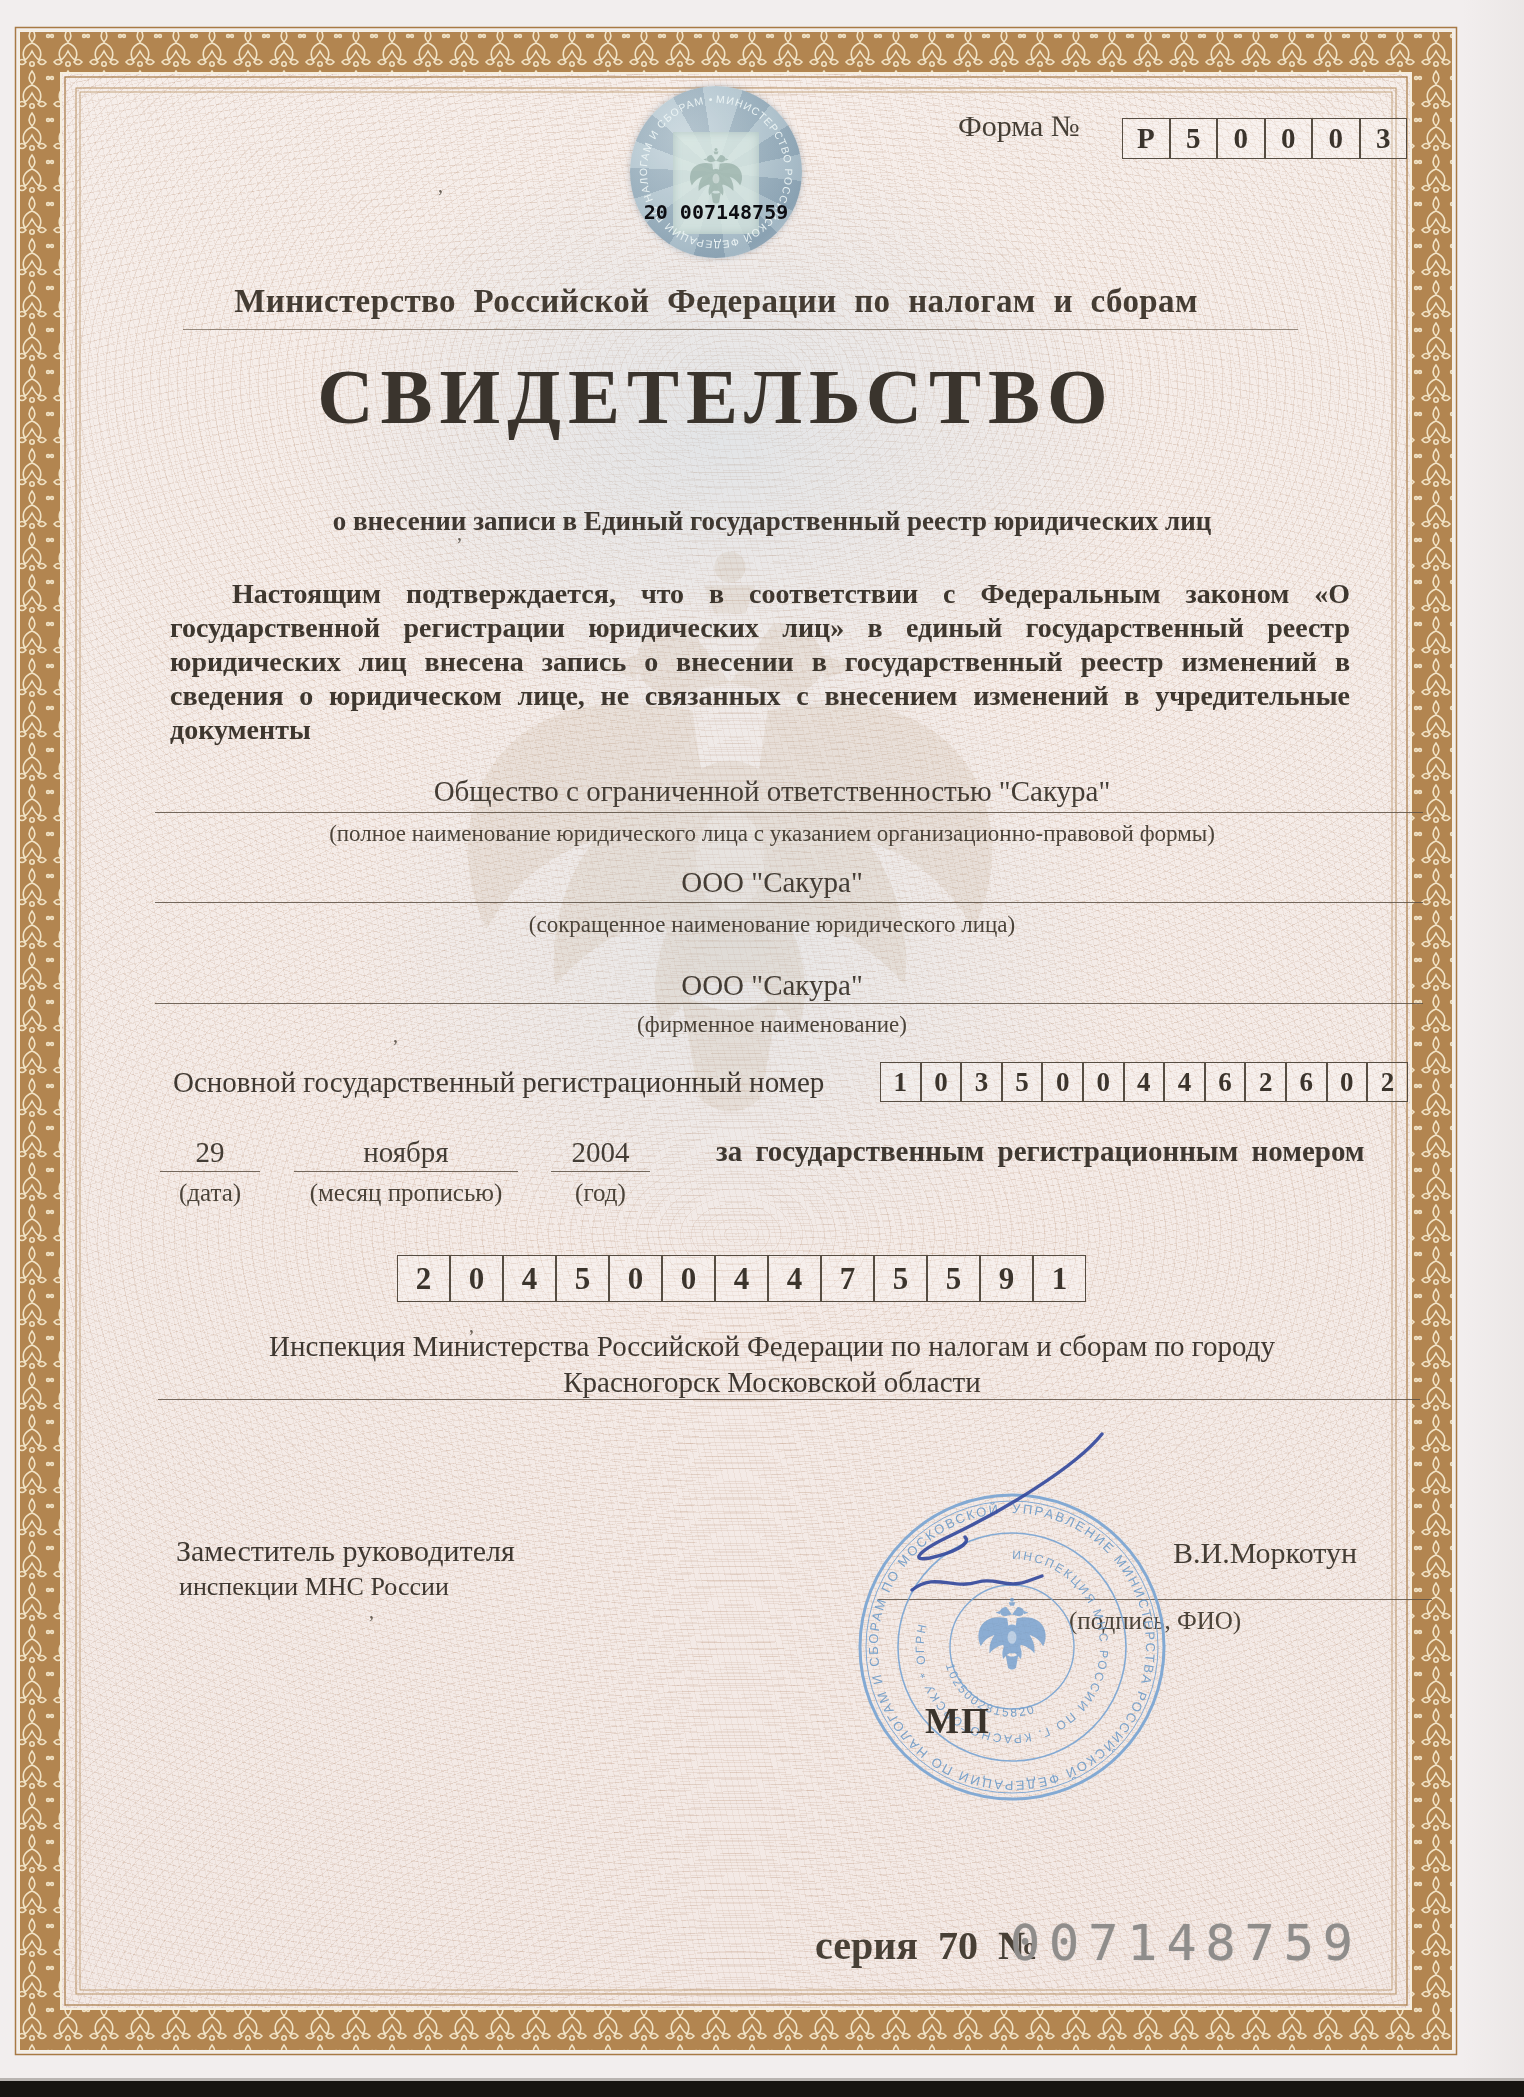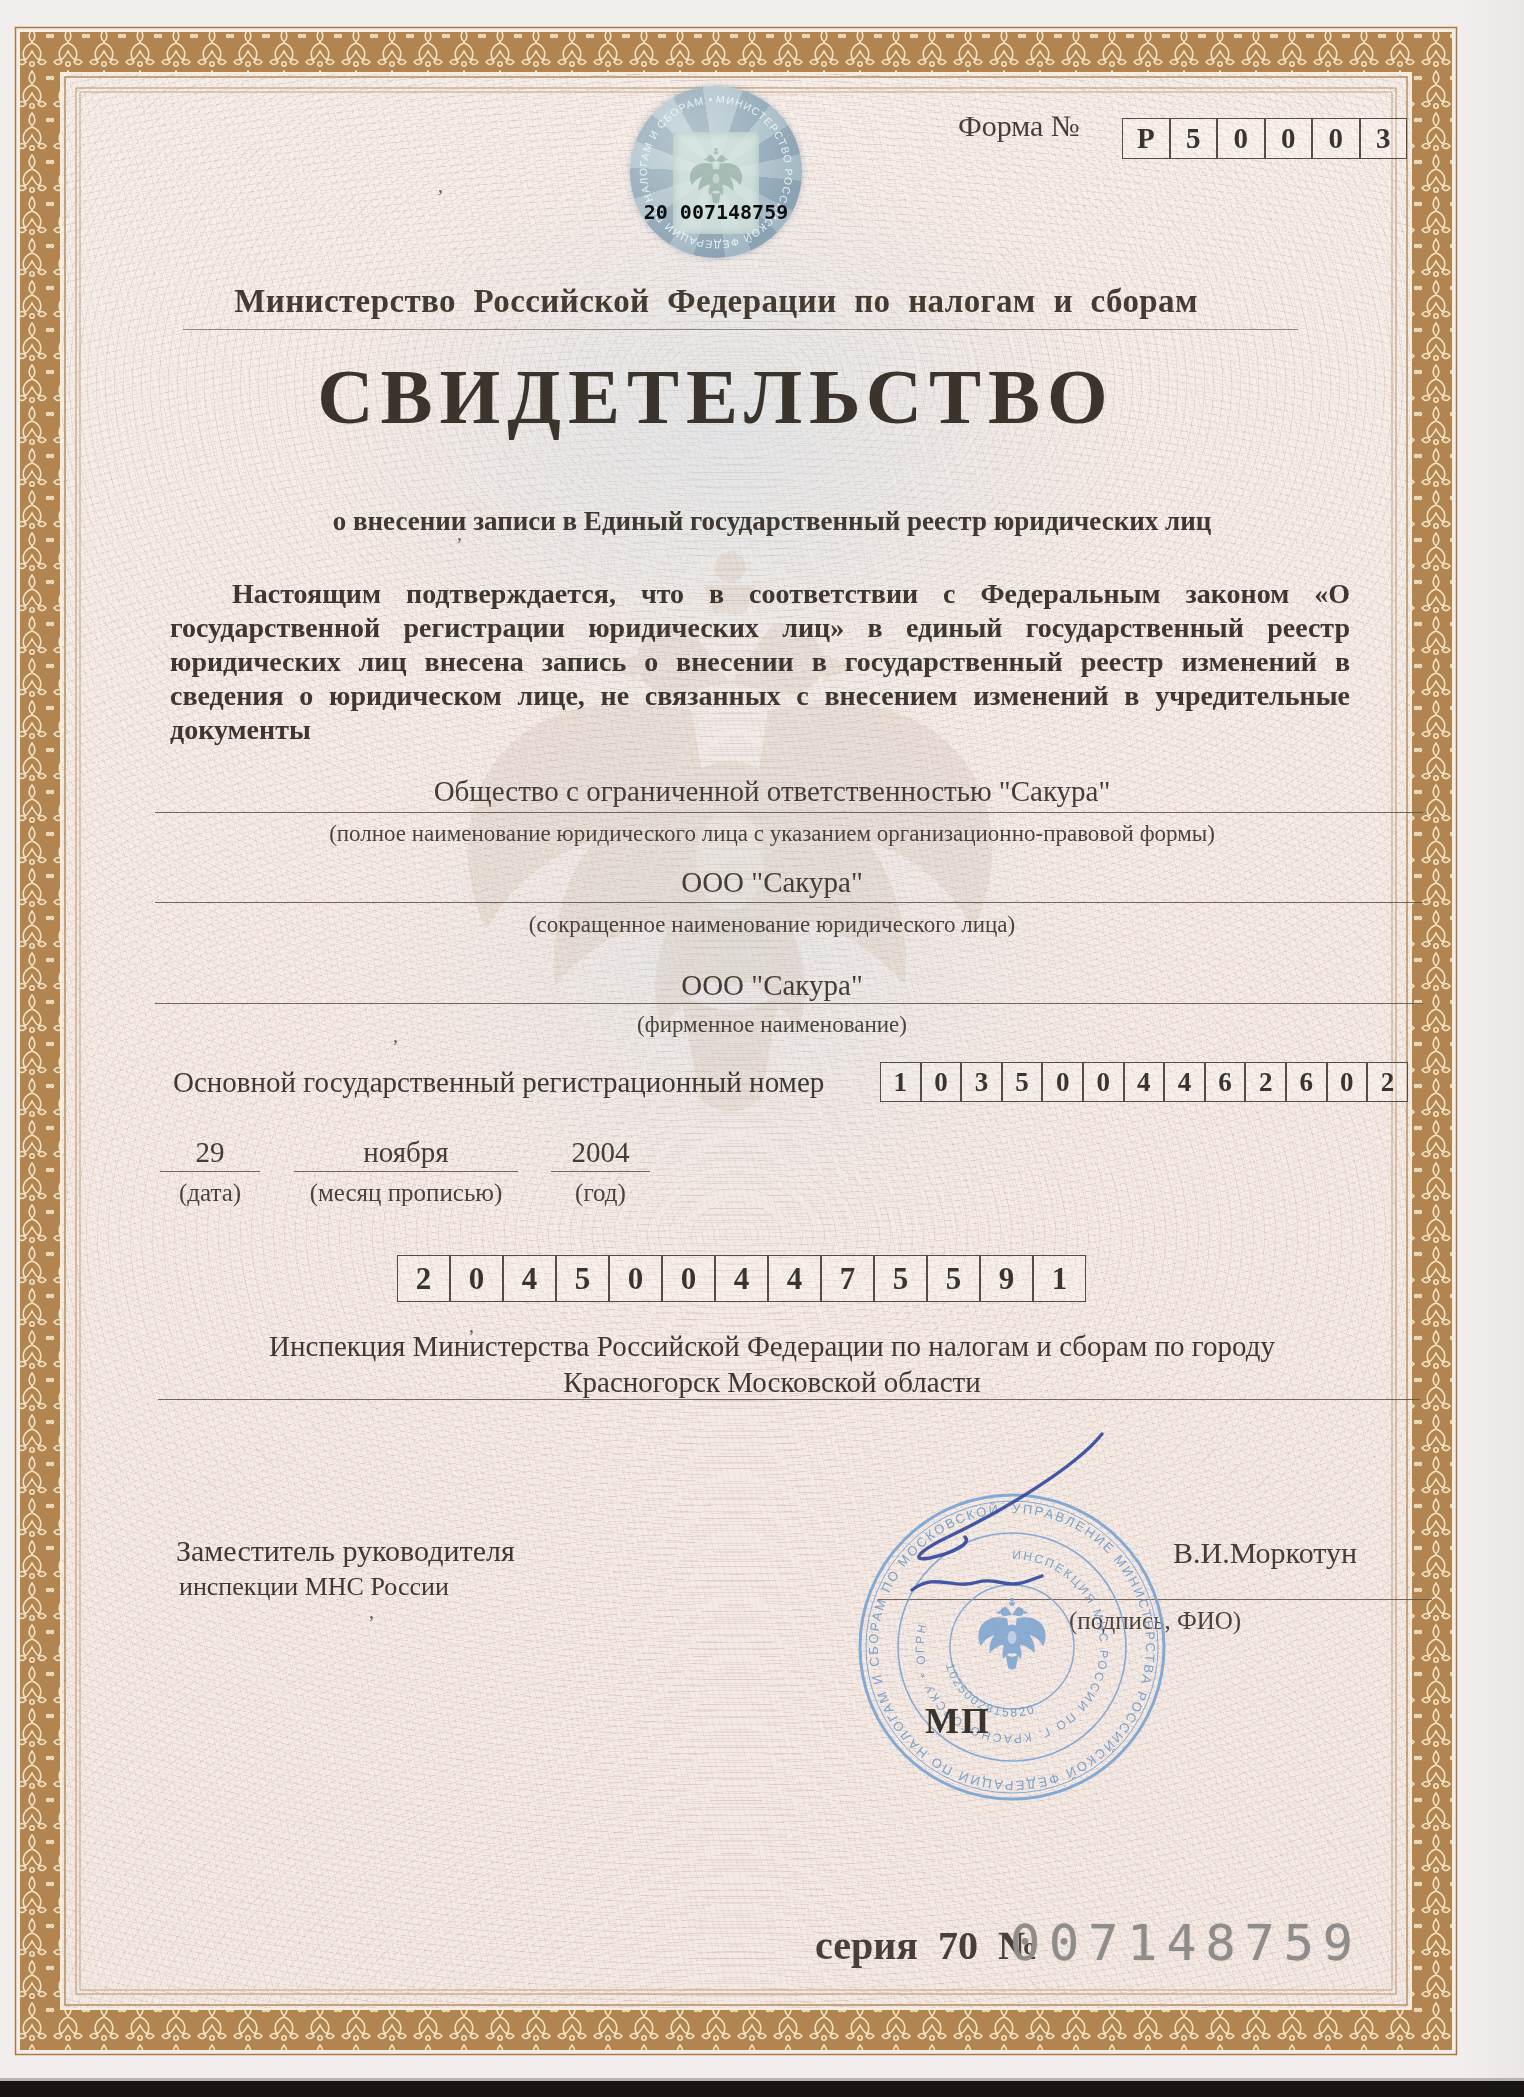--- a/index.html
+++ b/index.html
@@ -193,20 +193,21 @@
   <div class="abs cap" style="left:160px; top:1179px; width:100px; text-align:center; font-size:25px;">(дата)</div>
 
   <div class="abs val" style="left:294px; top:1136px; width:224px; text-align:center;">ноября</div>
   <div class="rule" style="left:294px; top:1171px; width:224px;"></div>
   <div class="abs cap" style="left:294px; top:1179px; width:224px; text-align:center; font-size:25px;">(месяц прописью)</div>
 
   <div class="abs val" style="left:551px; top:1136px; width:99px; text-align:center;">2004</div>
   <div class="rule" style="left:551px; top:1171px; width:99px;"></div>
   <div class="abs cap" style="left:551px; top:1179px; width:99px; text-align:center; font-size:25px;">(год)</div>
 
+  <div class="abs lbl-b" style="left:716px; top:1135px;">за государственным регистрационным номером</div>
 
   <div class="cells cells-grn" style="left:397px; top:1255px;">
       <div class="cell">2</div>
       <div class="cell">0</div>
       <div class="cell">4</div>
       <div class="cell">5</div>
       <div class="cell">0</div>
       <div class="cell">0</div>
       <div class="cell">4</div>
       <div class="cell">4</div>

